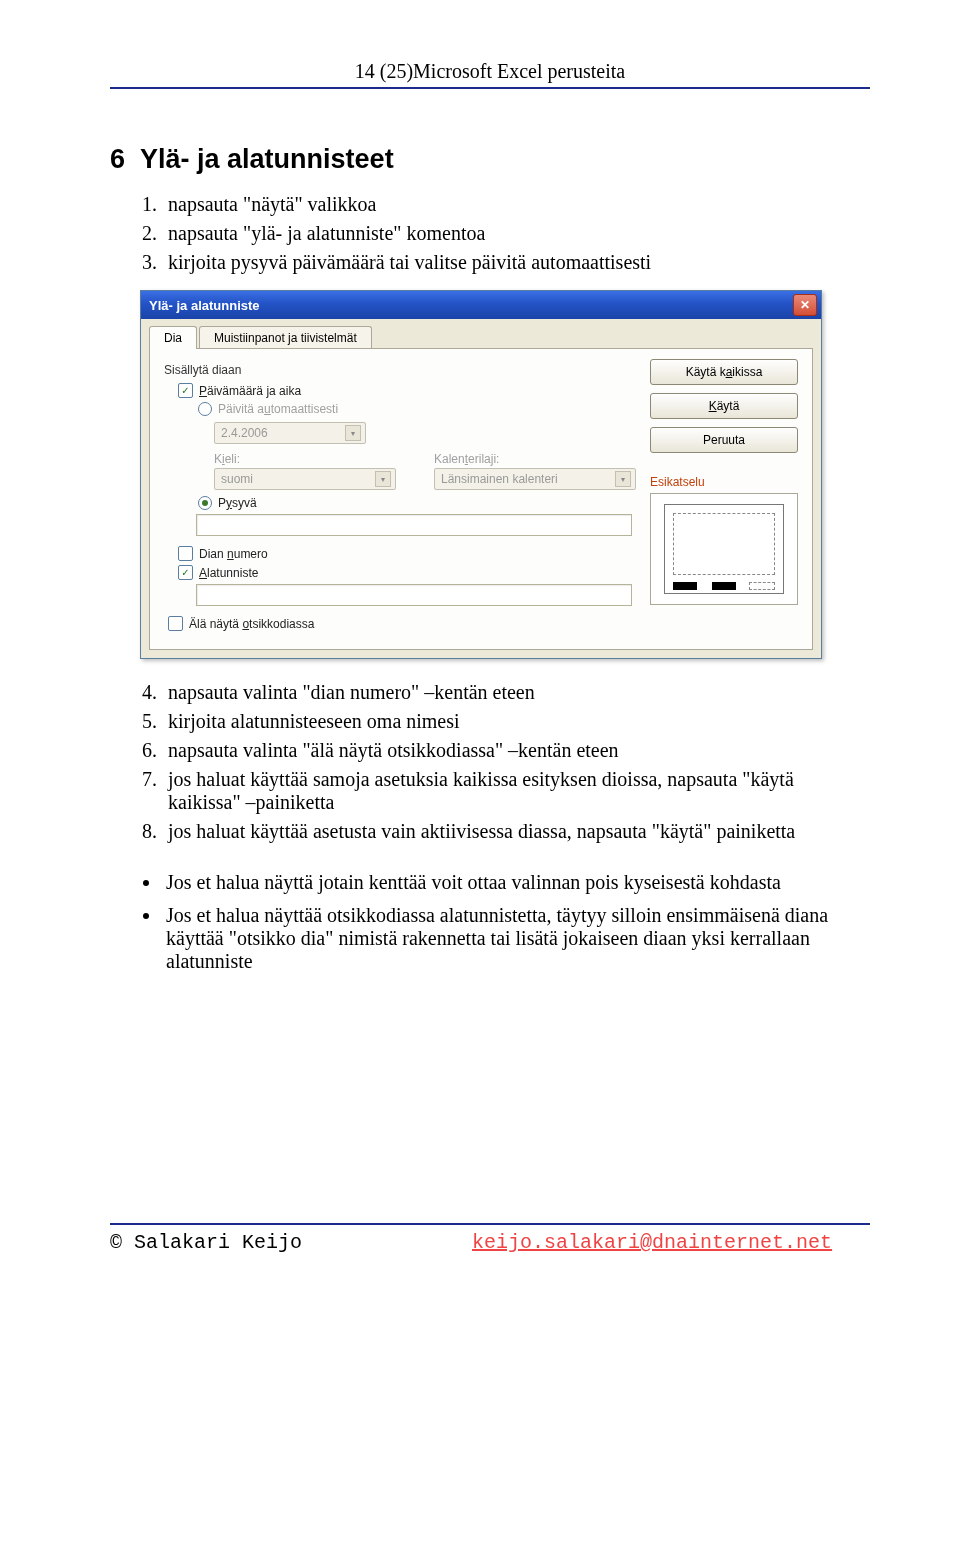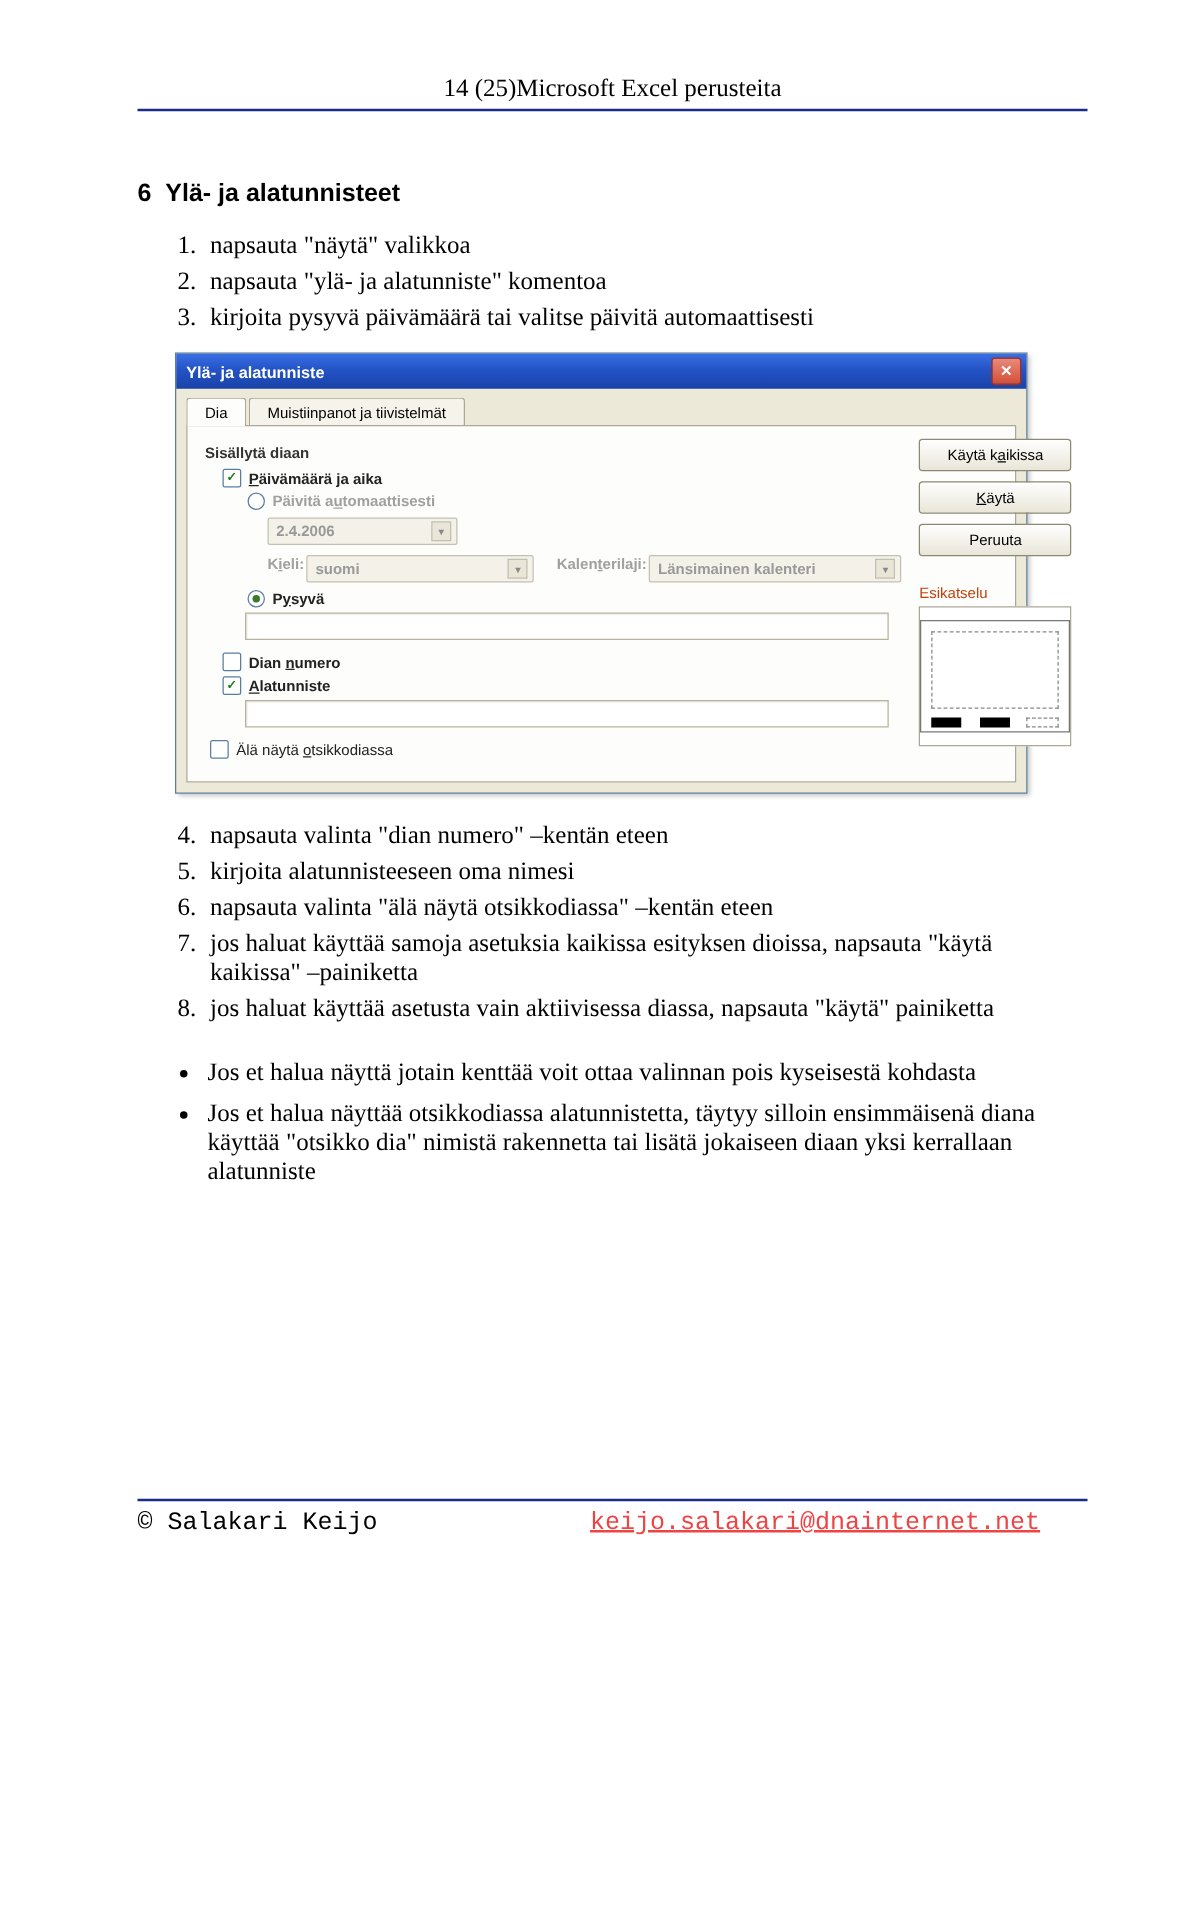--- a/index.html
+++ b/index.html
@@ -20,21 +20,21 @@
     margin-bottom: 4px;
   }
   .hr-line {
     height: 2px;
     background: #1b2b8a;
     margin-bottom: 28px;
   }
   h2.section-title {
     font-family: Arial, Helvetica, sans-serif;
     font-weight: bold;
-    font-size: 20px;
+    font-size: 27px;
     margin: 55px 0 18px 0;
   }
   ol.numlist {
     margin: 0 0 16px 52px;
     padding: 0;
     font-size: 20px;
   }
   ol.numlist li {
     margin-bottom: 6px;
     padding-left: 6px;
@@ -104,21 +104,20 @@
     position: relative;
   }
   .panel-inner {
     display: flex;
     gap: 14px;
   }
   .panel-left { flex: 1; }
   .panel-right { width: 148px; }
   .group-box {
     margin-top: 4px;
-    font-weight: bold;
   }
   .group-title {
     font-size: 12px;
     color: #333;
     margin-bottom: 6px;
   }
   .chk-line, .radio-line {
     display: flex;
     align-items: center;
     gap: 6px;
@@ -181,21 +180,21 @@
     display: flex;
     gap: 10px;
     margin: 6px 0 8px 50px;
     color: #a0a0a0;
   }
   .lang-row {
     display: flex;
     gap: 18px;
     margin: 6px 0 6px 50px;
   }
-  .lang-col { display: flex; flex-direction: row; gap: 2px; flex:1; }
+  .lang-col { display: flex; flex-direction: column; gap: 2px; flex:1; }
   .lang-label { font-size: 12px; color: #a0a0a0; }
   .textfield {
     height: 20px;
     border: 1px solid #b7b39b;
     background: #fff;
     margin: 4px 0 10px 32px;
     box-shadow: inset 1px 1px 1px rgba(0,0,0,0.08);
   }
   .textfield.half { width: 92%; }
   .win-btn {

